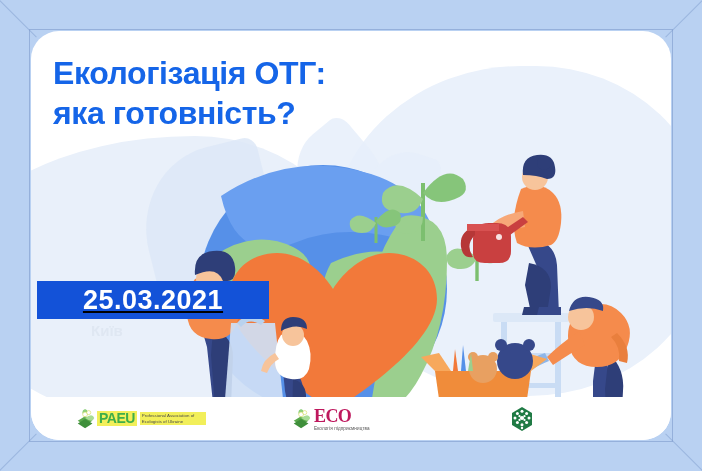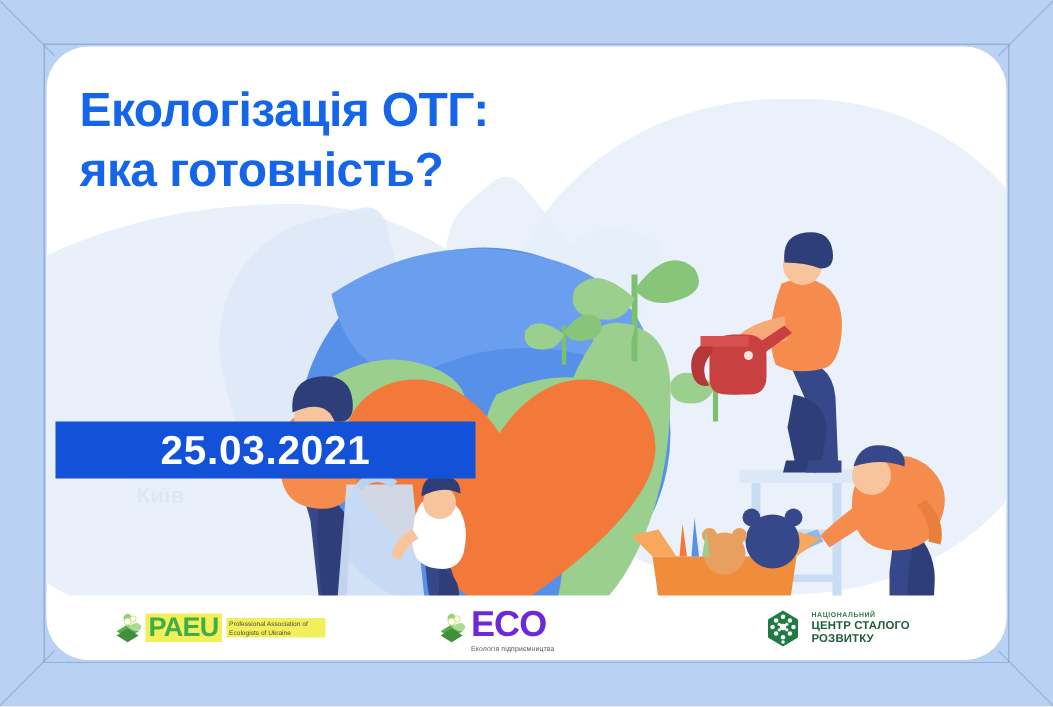--- a/index.html
+++ b/index.html
@@ -56,23 +56,23 @@
 
   
   .title{
     position:absolute;left:22px;top:22px;width:430px;
     color:#1565E8;font-weight:bold;font-size:32px;line-height:1.25;
     letter-spacing:-.4px;white-space:pre-line;z-index:20;
   }
 
   
   .date-ribbon{
-    position:absolute;left:6px;top:250px;width:280px;height:38px;
+    position:absolute;left:6px;top:250px;width:232px;height:38px;
     background:#1352d8;z-index:24;
-    display:flex;align-items:center;justify-content:center;
+    display:flex;align-items:center;justify-content:center;text-decoration:underline;
   }
   .date-text{
     color:#ffffff;font-weight:bold;font-size:27px;letter-spacing:.5px;
   }
   .city{
     position:absolute;left:60px;top:291px;z-index:23;
     color:#dfe7f2;font-size:15px;font-weight:600;
   }
 
   
@@ -83,25 +83,25 @@
     position:absolute;left:0;bottom:0;width:640px;height:43px;
     background:#ffffff;z-index:30;
     display:flex;align-items:center;
   }
   .logo{display:flex;align-items:center;position:absolute;}
   .logo-paeu{left:44px;}
   .logo-eco{left:260px;}
   .logo-ncsd{left:478px;}
 
   .flower{width:22px;height:22px;position:relative;flex:0 0 auto;}
-  .paeu-word{font-size:18px;font-weight:bold;color:#3fae49;letter-spacing:-.5px;
+  .paeu-word{font-size:14px;font-weight:bold;color:#3fae49;letter-spacing:-.5px;
     background:#f2ef5a;padding:0 2px;line-height:1.05;}
   .paeu-sub{font-size:4.4px;color:#4a4a4a;line-height:1.35;margin-left:3px;max-width:62px;
     background:#f2ef5a;padding:1px 2px;}
-  .eco-word{font-size:24px;font-weight:bold;color:#6d28d9;letter-spacing:-.6px;}
+  .eco-word{font-size:18px;font-weight:bold;color:#be185d;letter-spacing:-.6px;font-family:Liberation Serif, serif;}
   .eco-sub{font-size:4.6px;color:#555;letter-spacing:.1px;margin-top:-1px;}
   .ncsd-txt{margin-left:6px;}
   .ncsd-top{font-size:4.6px;color:#2a7a46;letter-spacing:.4px;font-weight:bold;}
   .ncsd-main{font-size:7.6px;font-weight:bold;color:#1f5c3a;line-height:1.22;letter-spacing:.1px;}
 </style>
 </head>
 <body>
 
 <div class="frame">
   <div class="frame-bevel"></div>
@@ -299,22 +299,17 @@
             <circle cx="17.6" cy="16.4" r="1.5"></circle>
               <circle cx="13" cy="18.8" r="1.5"></circle>
             <circle cx="13" cy="12" r="2.1"></circle>
             <circle cx="10.5" cy="10.2" r="1.1"></circle>
               <circle cx="15.5" cy="10.2" r="1.1"></circle>
             <circle cx="10.5" cy="13.9" r="1.1"></circle>
               <circle cx="15.5" cy="13.9" r="1.1"></circle>
             <circle cx="13" cy="22" r="1.2"></circle>
           </g>
         </svg>
-        <div class="ncsd-txt">
-          <div class="ncsd-top">НАЦІОНАЛЬНИЙ</div>
-          <div class="ncsd-main" style="white-space:pre-line;">ЦЕНТР СТАЛОГО
-РОЗВИТКУ</div>
-        </div>
       </div>
 
     </div>
   </div>
 </div>
 
 </body></html>

